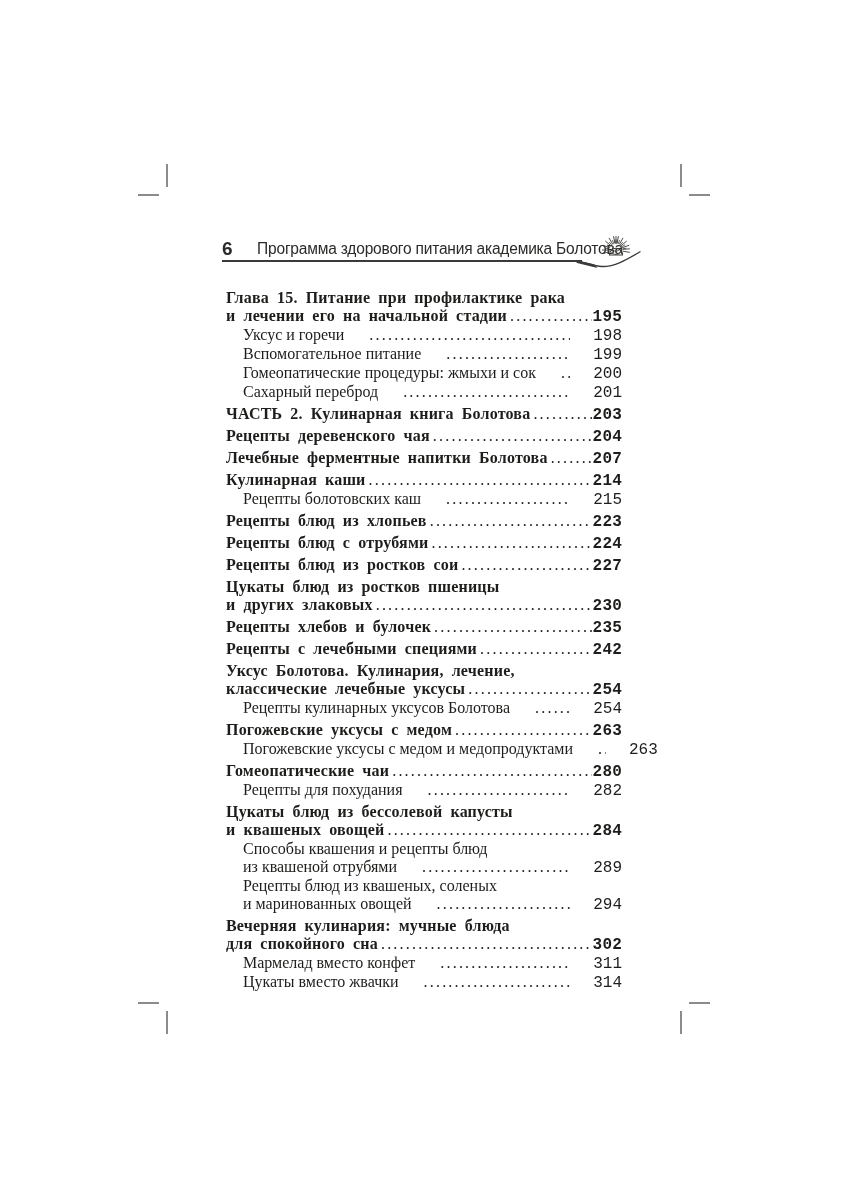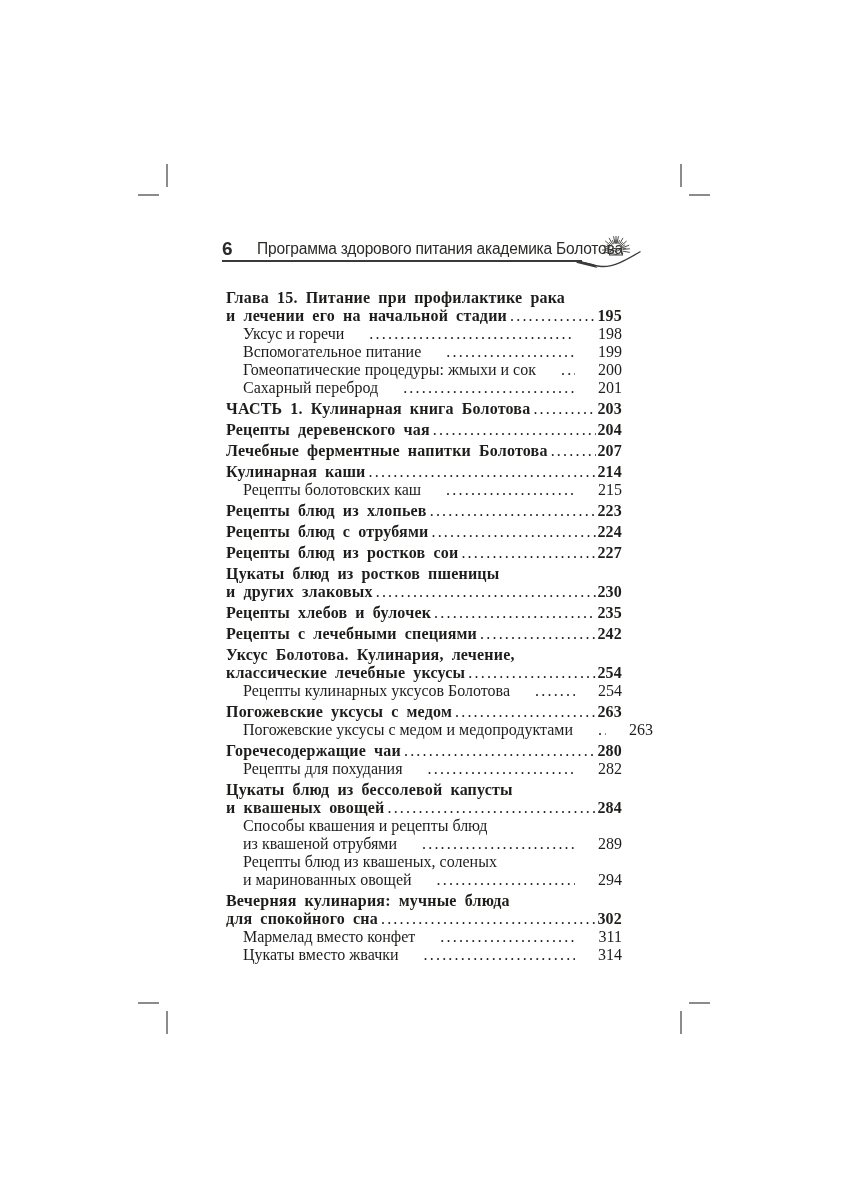--- a/index.html
+++ b/index.html
@@ -71,21 +71,21 @@
     flex: 1 1 auto;
     overflow: hidden;
     margin: 0 1px 0 3px;
     letter-spacing: 2.2px;
     font-weight: 400;
     min-width: 8px;
   }
   .leader::after {
     content: "..........................................................................................................";
   }
-  .epage { flex: 0 0 auto; }
+  .epage { flex: 0 0 auto; font-family: Liberation Mono, monospace; }
 
   svg .ink { stroke: #3a3a38; fill: none; }
 </style>
 </head>
 <body>
 
 <div class="sheet">
 
   <div class="crop v" style="left:166px; top:164px;"></div>
   <div class="crop h" style="left:138px; top:194px;"></div>
@@ -182,21 +182,21 @@
 
   <div class="eline">
       <span class="etext">Сахарный переброд</span>
       <span class="leader"></span>
       <span class="epage">201</span>
     </div>
       </div>
       <div class="entry bold">
 
   <div class="eline">
-      <span class="etext">ЧАСТЬ 1. Кулинарная книга Болотова</span>
+      <span class="etext">ЧАСТЬ 2. Кулинарная книга Болотова</span>
       <span class="leader"></span>
       <span class="epage">203</span>
     </div>
       </div>
       <div class="entry bold">
 
   <div class="eline">
       <span class="etext">Рецепты деревенского чая</span>
       <span class="leader"></span>
       <span class="epage">204</span>
@@ -310,21 +310,21 @@
 
   <div class="eline">
       <span class="etext">Погожевские уксусы с медом и медопродуктами</span>
       <span class="leader"></span>
       <span class="epage">263</span>
     </div>
       </div>
       <div class="entry bold">
 
   <div class="eline">
-      <span class="etext">Горечесодержащие чаи</span>
+      <span class="etext">Гомеопатические чаи</span>
       <span class="leader"></span>
       <span class="epage">280</span>
     </div>
       </div>
       <div class="entry indent">
 
   <div class="eline">
       <span class="etext">Рецепты для похудания</span>
       <span class="leader"></span>
       <span class="epage">282</span>

